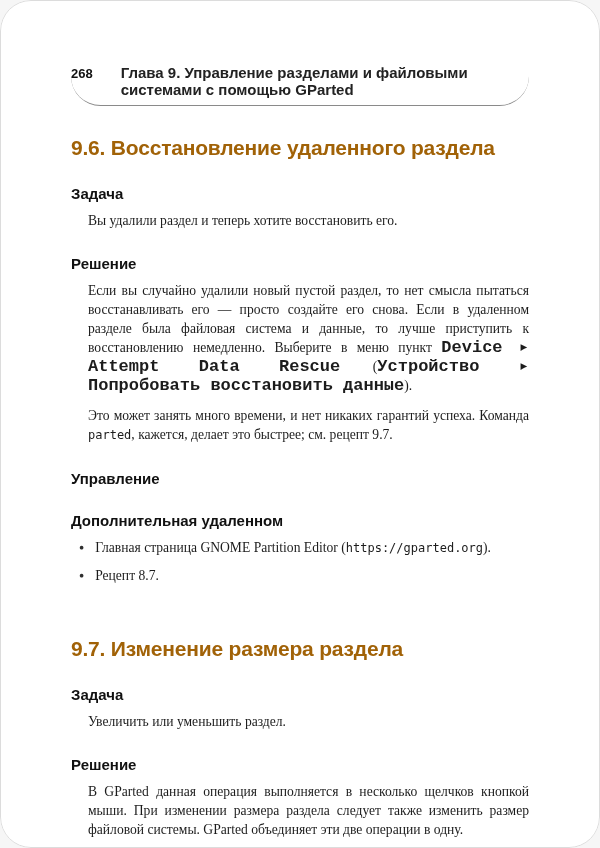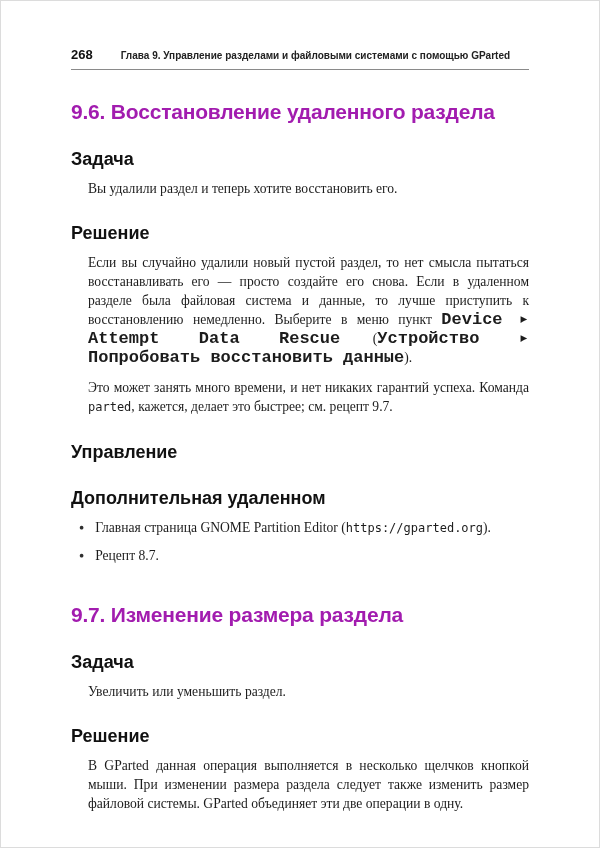--- a/index.html
+++ b/index.html
@@ -1,15 +1,15 @@
 <!DOCTYPE html>
 <html lang="ru"><head>
 <meta charset="utf-8">
 <style>
-  * { margin:0; padding:0; box-sizing:border-box; }
+  * { margin:0; padding:0; box-sizing:border-box;border-radius:31px; }
   html, body { width:600px; height:848px; }
   body {
     background:#f6f6f6;
     font-family:"Liberation Serif", serif;
     color:#1c1c1c;
     overflow:hidden;
   }
   .page {
     width:600px; height:848px;
     background:#ffffff;
@@ -20,32 +20,32 @@
     display:flex; align-items:baseline; gap:28px;
     border-bottom:1px solid #8a8a8a;
     padding-bottom:7px;
   }
   .pagenum {
     font-family:"Liberation Sans", sans-serif;
     font-weight:700; font-size:13px; color:#111;
   }
   .chapter {
     font-family:"Liberation Sans", sans-serif;
-    font-weight:700; font-size:10px; color:#222;
+    font-weight:700; font-size:15px; color:#222;margin-top:17px;
   }
   .recipe-title {
     font-family:"Liberation Sans", sans-serif;
-    font-weight:700; font-size:21px; color:#a21caf;
+    font-weight:700; font-size:21px; color:#a16207;
     letter-spacing:-0.2px;
     margin-top:30px;
   }
-  .recipe-title.second { margin-top:38px; }
+  .recipe-title.second { margin-top:52px; }
   h2.sub {
     font-family:"Liberation Sans", sans-serif;
-    font-weight:700; font-size:18px; color:#111;
+    font-weight:700; font-size:15px; color:#111;
     margin:25px 0 9px 0;
   }
   p.body {
     font-size:13.6px; line-height:19px;
     text-align:justify;
     margin:0 0 11px 17px;
   }
   .menu {
     font-family:Liberation Mono, monospace;
     font-weight:700; font-size:17px;

